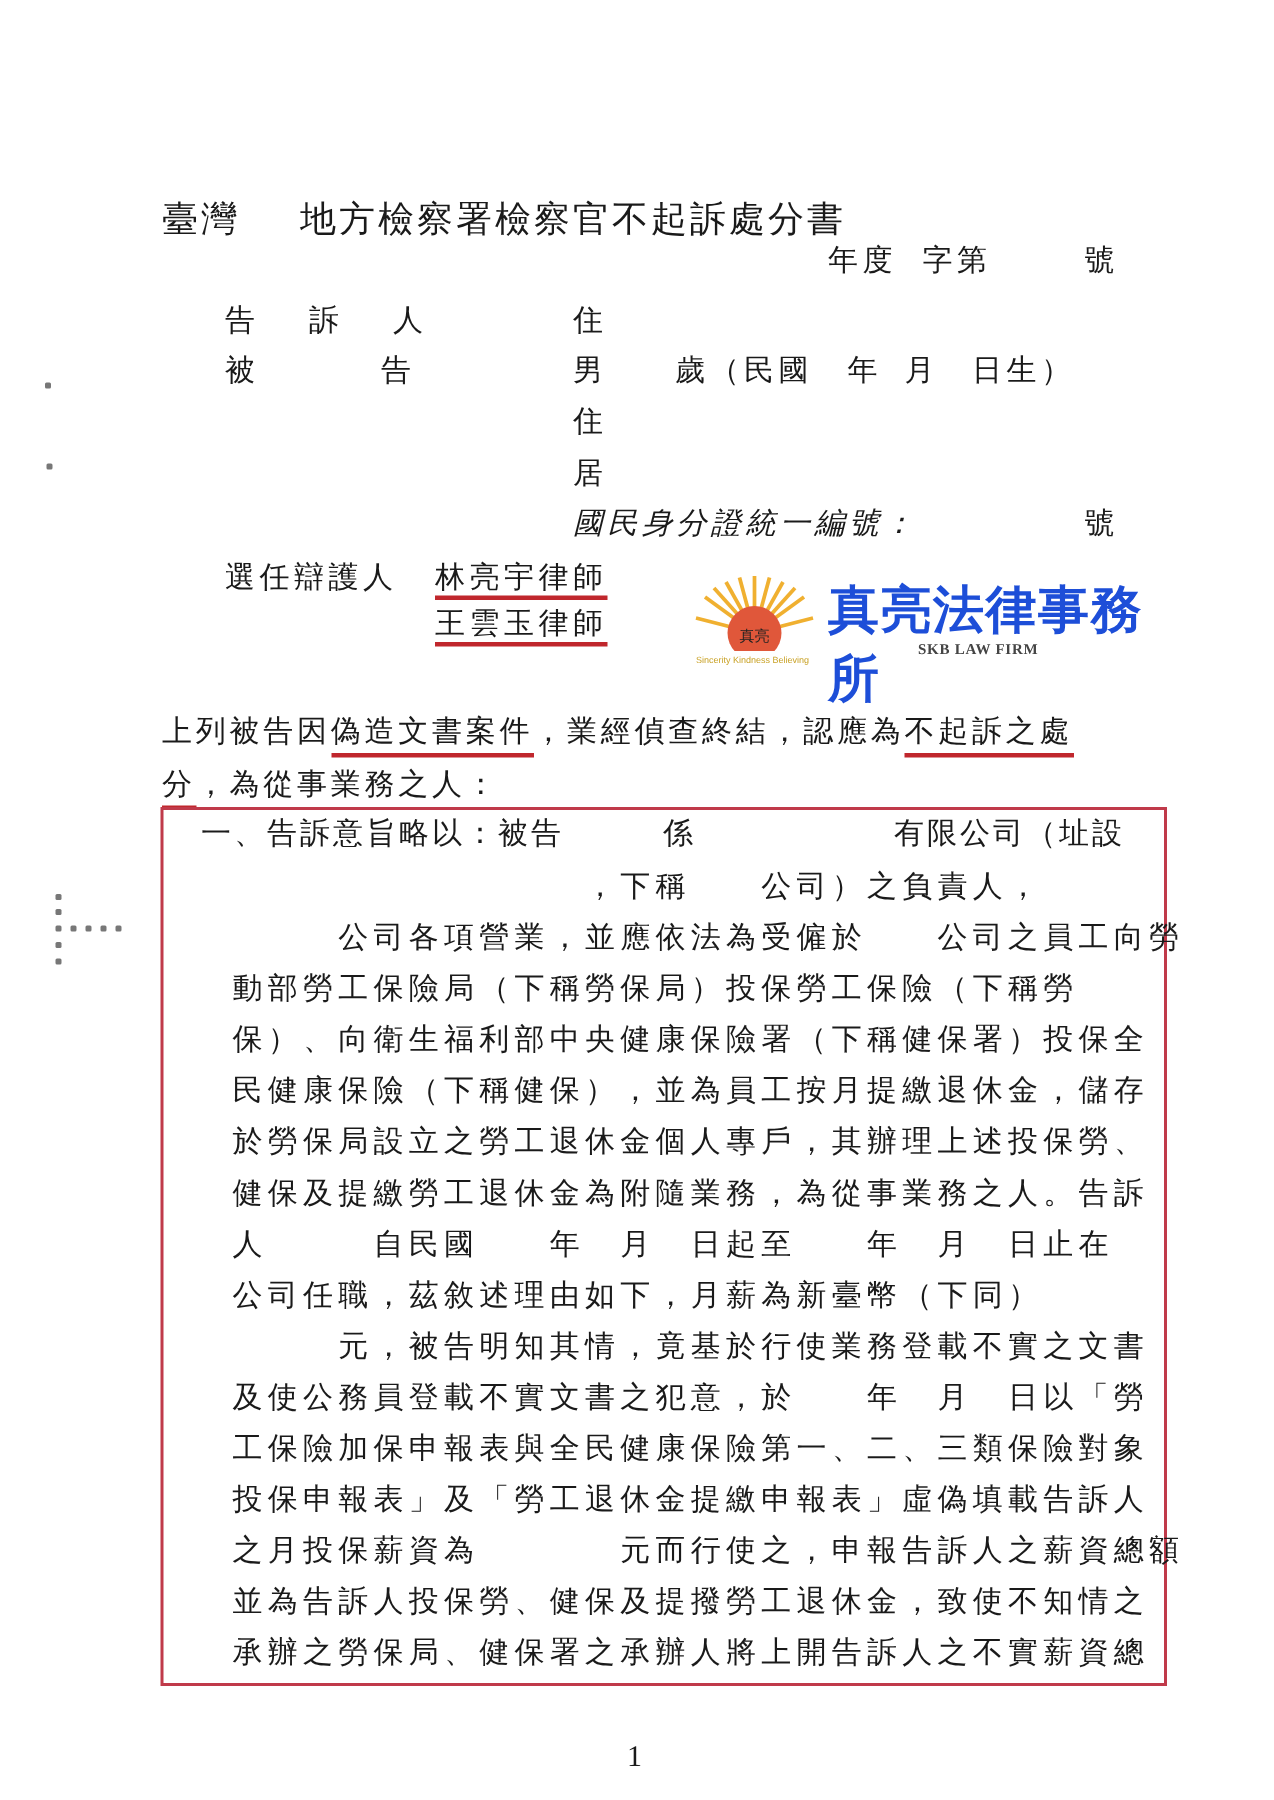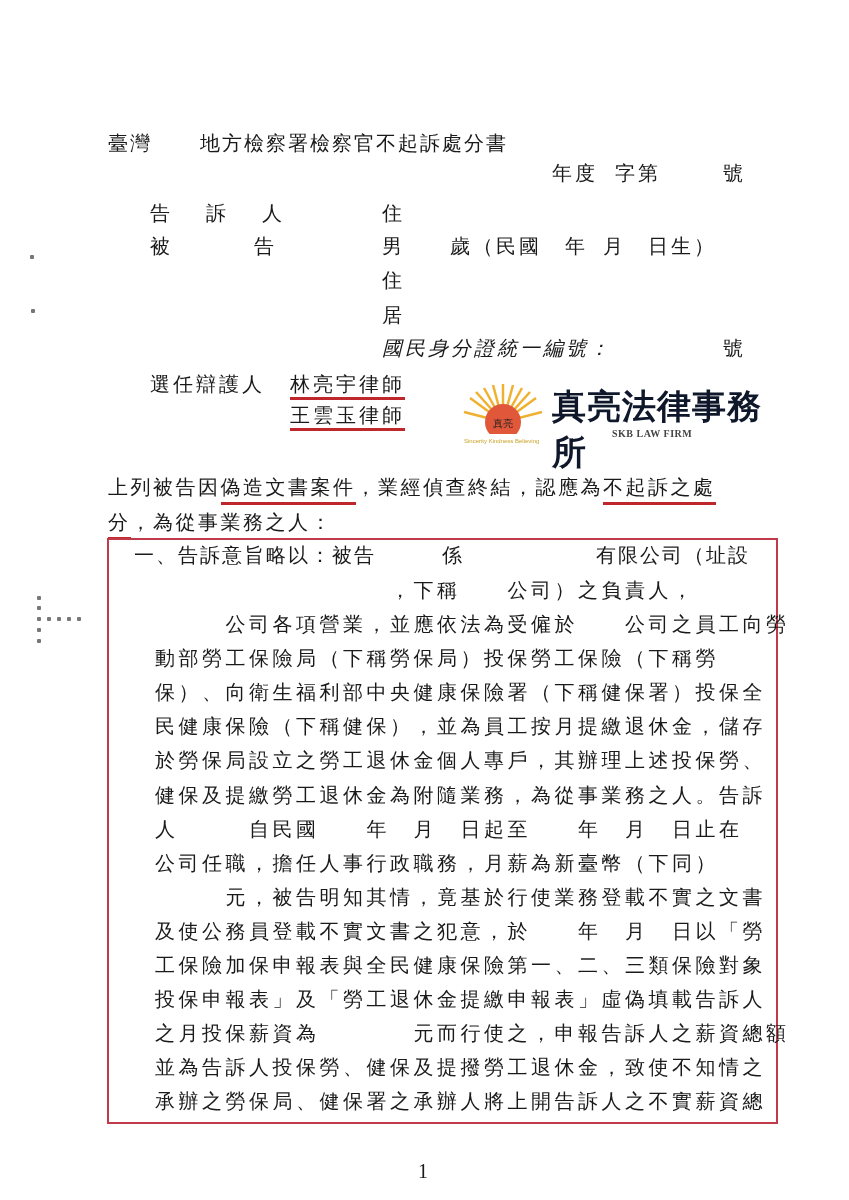--- a/index.html
+++ b/index.html
@@ -3,31 +3,31 @@
   <meta charset="utf-8">
   <style>
     html, body { margin: 0; padding: 0; background: #ffffff; }
     body {
       width: 849px; height: 1200px; position: relative; overflow: hidden;
       font-family: "DejaVu Serif", "Liberation Serif", serif;
       color: #1a1a1a;
     }
     .abs { position: absolute; white-space: nowrap; }
     .txt { font-size: 20px; letter-spacing: 3px; line-height: 1; }
-    .title { font-size: 20px; letter-spacing: 2px; }
+    .title { font-size: 24px; letter-spacing: 2px; }
     .u-red { border-bottom: 3px solid #c0272d; padding-bottom: 3px; }
     .redbox {
       position: absolute; left: 107px; top: 538px; width: 671px; height: 586px;
       border: 2px solid #c03a4a; box-sizing: border-box;
     }
     .para-line { position: absolute; font-size: 20px; letter-spacing: 3.5px; white-space: nowrap; line-height: 1; }
     .dot { position: absolute; width: 4px; height: 4px; background: #777; border-radius: 1px; }
     .logo { position: absolute; left: 462px; top: 378px; width: 320px; height: 72px; }
     .sun { position: absolute; left: 0; top: 4px; width: 82px; height: 60px; }
-    .firm-cn { position: absolute; left: 90px; top: 6px; font-size: 34px; font-family: "DejaVu Serif", serif; font-weight: bold; letter-spacing: 1px; color: #0f172a; }
+    .firm-cn { position: absolute; left: 90px; top: 6px; font-size: 34px; font-family: "DejaVu Serif", serif; font-weight: bold; letter-spacing: 1px; color: #1d4ed8; }
     .firm-en { position: absolute; left: 150px; top: 50px; font-size: 10px; font-family: "Liberation Serif", serif; font-weight: bold; color: #444; letter-spacing: 0.5px; }
     .sun-label { position: absolute; left: 2px; top: 60px; font-size: 6px; font-family: "Liberation Sans", sans-serif; color: #c9a227; white-space: nowrap; }
     .page-num { position: absolute; left: 418px; top: 1160px; font-size: 20px; font-family: "Liberation Serif", serif; }
   </style>
 </head>
 <body>
 
 <div class="abs title" style="left:108px; top:130px;">臺灣</div>
 <div class="abs title" style="left:200px; top:130px;">地方檢察署檢察官不起訴處分書</div>
 
@@ -90,21 +90,21 @@
 
 <div class="para-line" style="left:110px; top:545px; letter-spacing:2px;padding-left:24px;">一、告訴意旨略以：被告　　　係　　　　　　有限公司（址設</div>
 <div class="para-line" style="left:155px; top:580px;">　　　　　　　　　　，下稱　　公司）之負責人，</div>
 <div class="para-line" style="left:155px; top:614px;">　　　公司各項營業，並應依法為受僱於　　公司之員工向勞</div>
 <div class="para-line" style="left:155px; top:648px;">動部勞工保險局（下稱勞保局）投保勞工保險（下稱勞</div>
 <div class="para-line" style="left:155px; top:682px;">保）、向衛生福利部中央健康保險署（下稱健保署）投保全</div>
 <div class="para-line" style="left:155px; top:716px;">民健康保險（下稱健保），並為員工按月提繳退休金，儲存</div>
 <div class="para-line" style="left:155px; top:750px;">於勞保局設立之勞工退休金個人專戶，其辦理上述投保勞、</div>
 <div class="para-line" style="left:155px; top:785px;">健保及提繳勞工退休金為附隨業務，為從事業務之人。告訴</div>
 <div class="para-line" style="left:155px; top:819px;">人　　　自民國　　年　月　日起至　　年　月　日止在</div>
-<div class="para-line" style="left:155px; top:853px;">公司任職，擔任人事行政職務，月薪為新臺幣（下同）</div>
+<div class="para-line" style="left:155px; top:853px;">公司任職，茲敘述理由如下，月薪為新臺幣（下同）</div>
 <div class="para-line" style="left:155px; top:887px;">　　　元，被告明知其情，竟基於行使業務登載不實之文書</div>
 <div class="para-line" style="left:155px; top:921px;">及使公務員登載不實文書之犯意，於　　年　月　日以「勞</div>
 <div class="para-line" style="left:155px; top:955px;">工保險加保申報表與全民健康保險第一、二、三類保險對象</div>
 <div class="para-line" style="left:155px; top:989px;">投保申報表」及「勞工退休金提繳申報表」虛偽填載告訴人</div>
 <div class="para-line" style="left:155px; top:1023px;text-align:center;">之月投保薪資為　　　　元而行使之，申報告訴人之薪資總額</div>
 <div class="para-line" style="left:155px; top:1057px;">並為告訴人投保勞、健保及提撥勞工退休金，致使不知情之</div>
 <div class="para-line" style="left:155px; top:1091px;">承辦之勞保局、健保署之承辦人將上開告訴人之不實薪資總</div>
 
 <div class="dot" style="left:30px; top:255px;"></div>
 <div class="dot" style="left:31px; top:309px;"></div>

